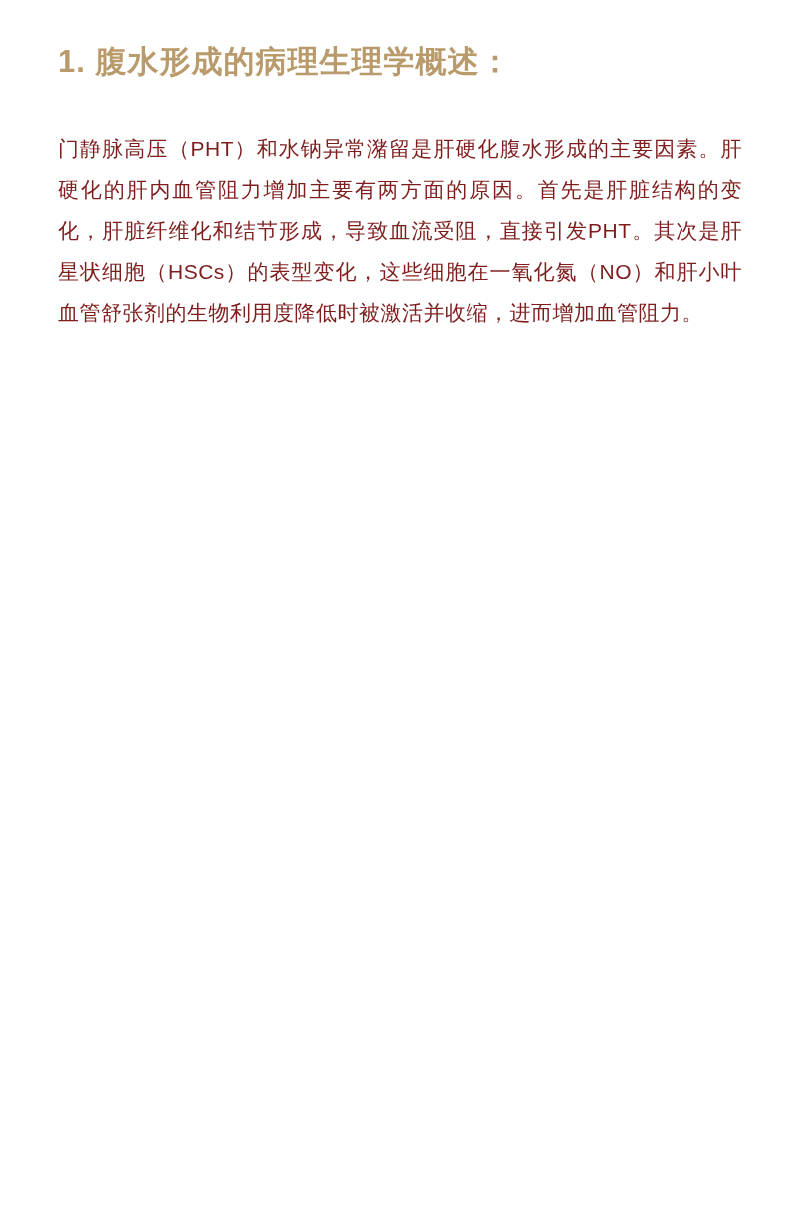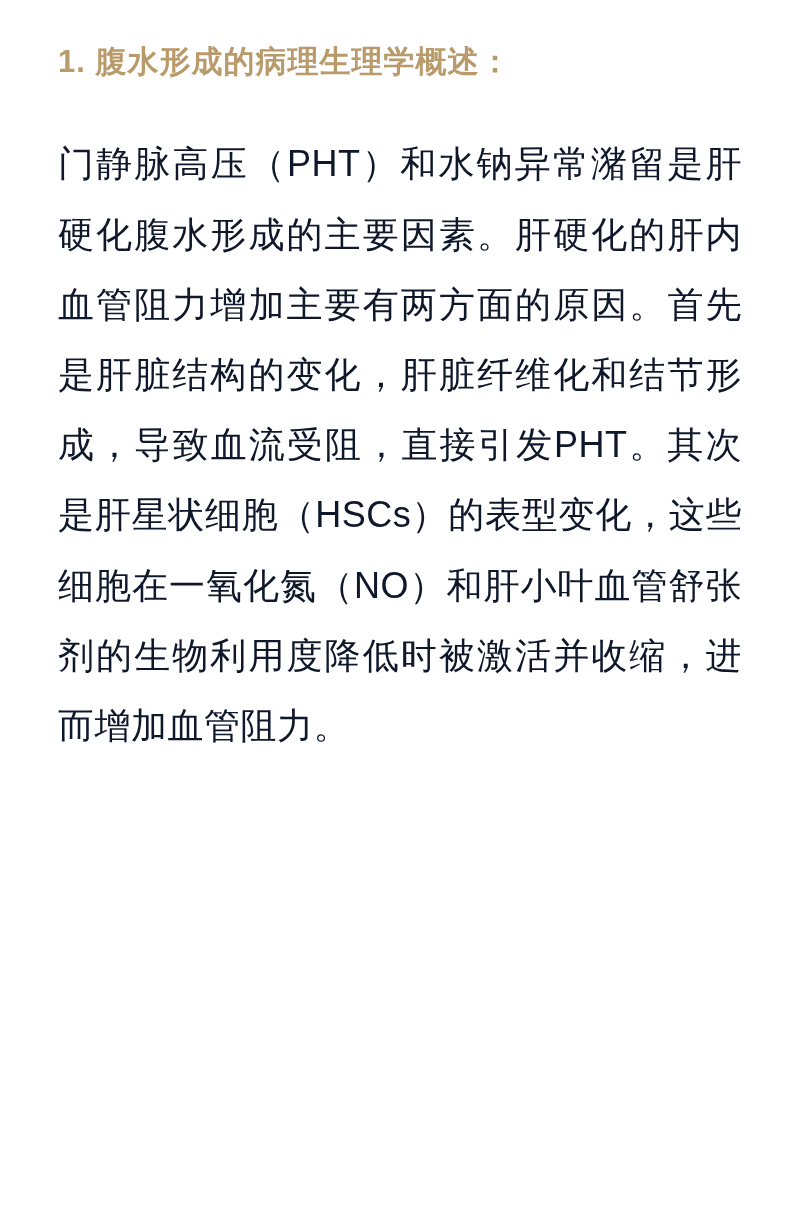--- a/index.html
+++ b/index.html
@@ -24,23 +24,23 @@
   .heading {
     font-size: 31px;
     font-weight: bold;
     color: #b99a6b;
     letter-spacing: 1px;
     line-height: 1.4;
     margin: 0 0 46px 0;
     white-space: nowrap;
   }
   .para {
-    font-size: 36px;
+    font-size: 21px;
     line-height: 1.95;
-    color: #0f172a;
+    color: #7f1d1d;
     text-align: justify;
     text-justify: inter-ideograph;
     margin: 0 0 42px 0;
     letter-spacing: 0.5px;
   }
   .para:last-child {
     margin-bottom: 0;
   }
 </style>
 </head>

